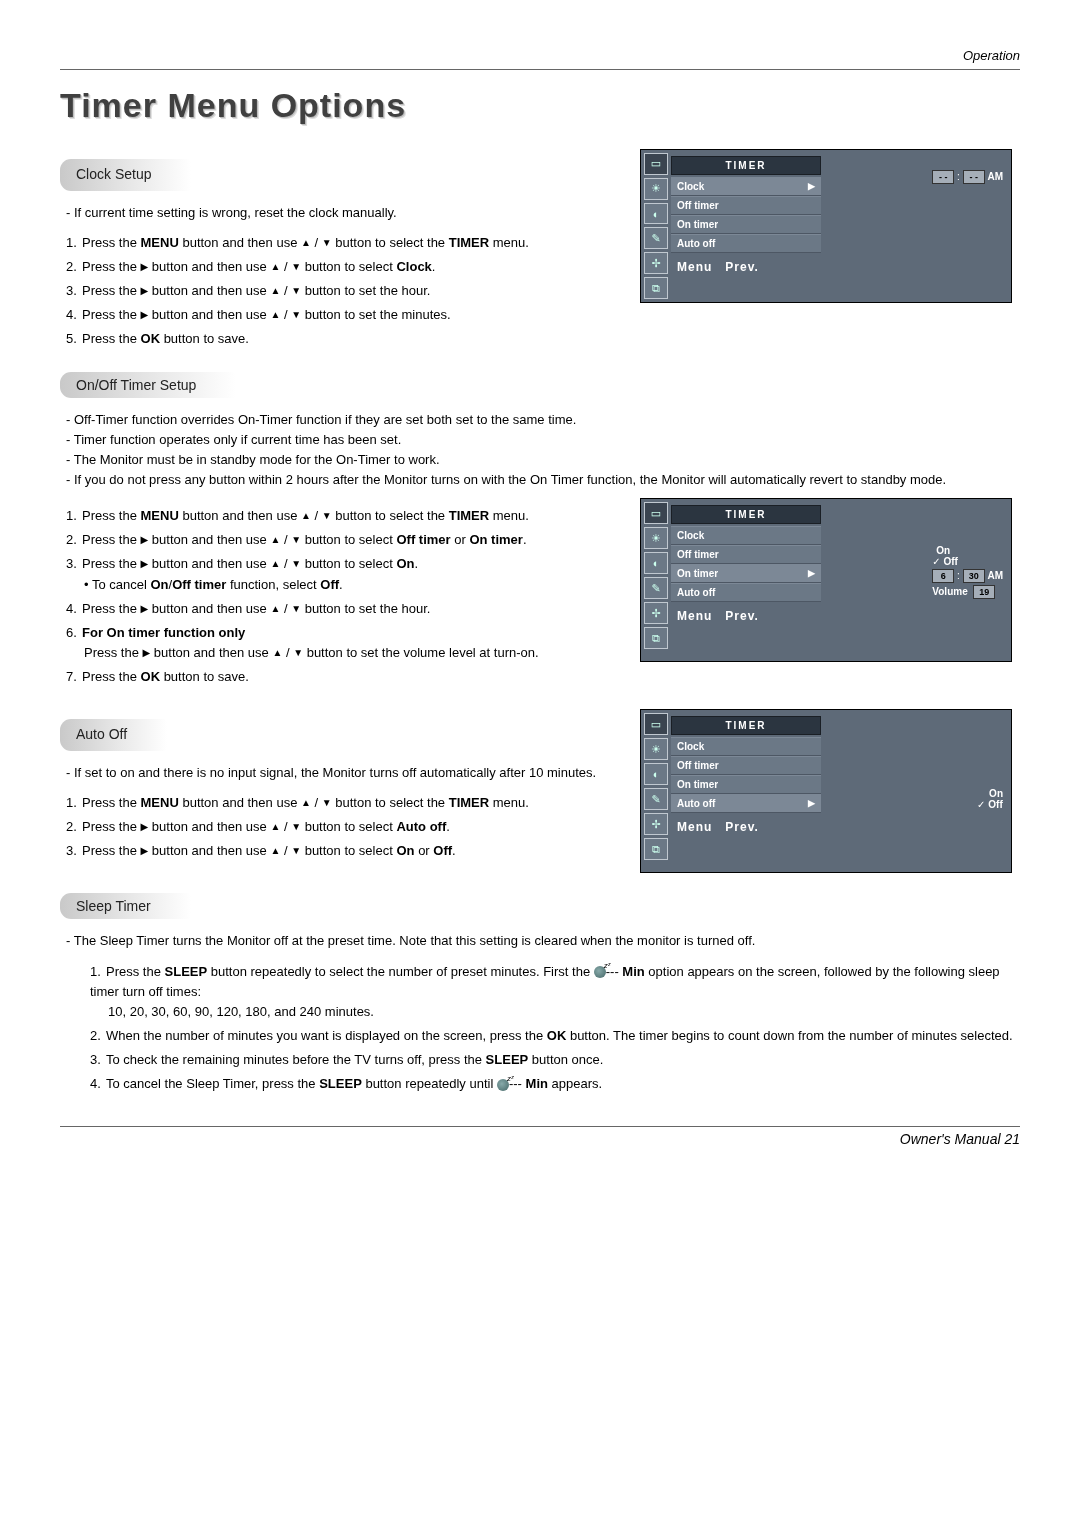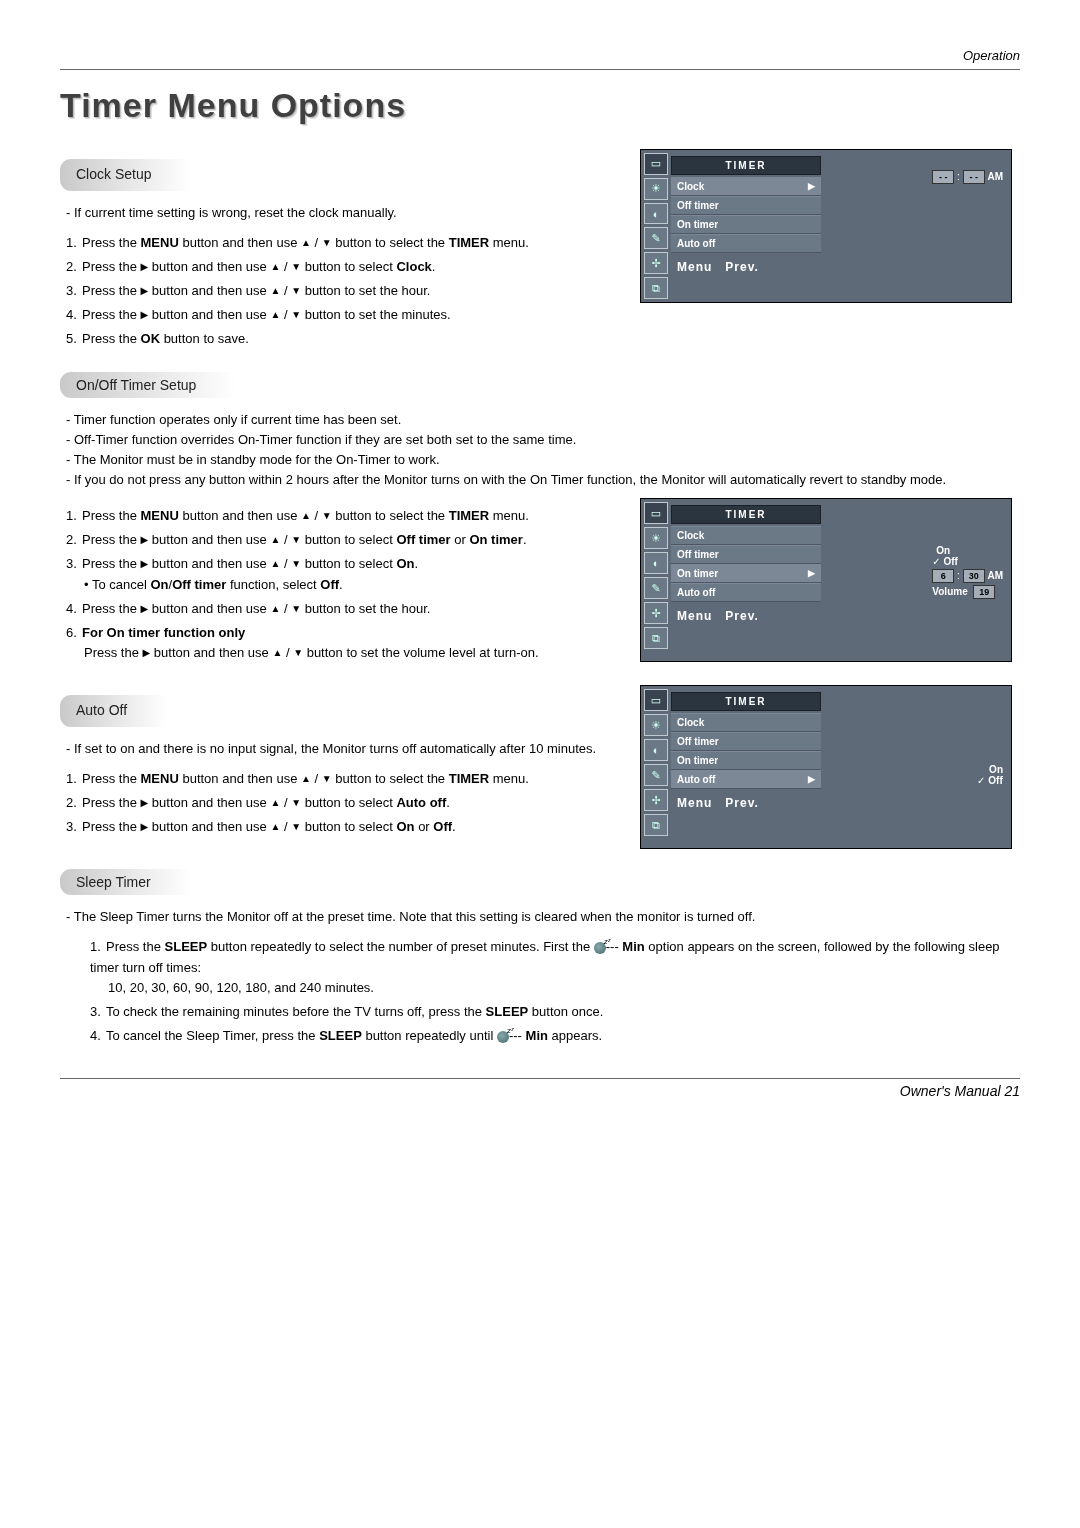--- a/index.html
+++ b/index.html
@@ -250,38 +250,39 @@
         </div>
         <div class="footer"><span>Menu</span>&nbsp;&nbsp;&nbsp;<span>Prev.</span></div>
       </div>
     </div>
   </div>
 
   
   <div class="pill">On/Off Timer Setup</div>
   <div class="body-text">
     <ul class="dash">
+      <li>Off-Timer function overrides On-Timer function if they are set both set to the same time.</li>
       <li>Timer function operates only if current time has been set.</li>
-      <li>Off-Timer function overrides On-Timer function if they are set both set to the same time.</li>
       <li>The Monitor must be in standby mode for the On-Timer to work.</li>
       <li>If you do not press any button within 2 hours after the Monitor turns on with the On Timer function, the Monitor will automatically revert to standby mode.</li>
     </ul>
   </div>
   <div class="row">
     <div class="left body-text">
       <ol class="num">
         <li><span class="n">1.</span><span>Press the </span><b>MENU</b><span> button and then use </span><span class="tri-up">▲</span><span> / </span><span class="tri-down">▼</span><span> button to select the </span><b>TIMER</b><span> menu.</span></li>
         <li><span class="n">2.</span><span>Press the </span><span class="tri-right">▶</span><span> button and then use </span><span class="tri-up">▲</span><span> / </span><span class="tri-down">▼</span><span> button to select </span><b>Off timer</b><span> or </span><b>On timer</b><span>.</span></li>
         <li><span class="n">3.</span><span>Press the </span><span class="tri-right">▶</span><span> button and then use </span><span class="tri-up">▲</span><span> / </span><span class="tri-down">▼</span><span> button to select </span><b>On</b><span>.</span>
           <div class="bullet-sub"><span>• To cancel </span><b>On</b><span>/</span><b>Off timer</b><span> function, select </span><b>Off</b><span>.</span></div>
         </li>
         <li><span class="n">4.</span><span>Press the </span><span class="tri-right">▶</span><span> button and then use </span><span class="tri-up">▲</span><span> / </span><span class="tri-down">▼</span><span> button to set the hour.</span></li>
         <li><span class="n">6.</span><b><span>For </span><span>On timer</span><span> function only</span></b>
           <div style="padding-left:18px;"><span>Press the </span><span class="tri-right">▶</span><span> button and then use </span><span class="tri-up">▲</span><span> / </span><span class="tri-down">▼</span><span> button to set the volume level at turn-on.</span></div>
         </li>
+        <li><span class="n">7.</span><span>Press the </span><b>OK</b><span> button to save.</span></li>
       </ol>
     </div>
     <div class="right">
       <div class="osd" style="height:160px;">
         <div class="side">
           <div class="tile sel">▭</div>
           <div class="tile">☀</div>
           <div class="tile">◐</div>
           <div class="tile">✎</div>
           <div class="tile">✢</div>
@@ -347,20 +348,21 @@
   
   <div class="pill" style="margin-top:20px;">Sleep Timer</div>
   <div class="body-text">
     <ul class="dash">
       <li>The Sleep Timer turns the Monitor off at the preset time. Note that this setting is cleared when the monitor is turned off.</li>
     </ul>
     <ol class="num" style="padding-left:30px;">
       <li><span class="n">1.</span><span>Press the </span><b>SLEEP</b><span> button repeatedly to select the number of preset minutes. First the </span><span class="sleep-icon"></span><span>--- </span><b>Min</b><span> option appears on the screen, followed by the following sleep timer turn off times:</span>
         <div style="padding-left:18px;">10, 20, 30, 60, 90, 120, 180, and 240 minutes.</div>
       </li>
+      <li><span class="n">2.</span><span>When the number of minutes you want is displayed on the screen, press the </span><b>OK</b><span> button. The timer begins to count down from the number of minutes selected.</span></li>
       <li><span class="n">3.</span><span>To check the remaining minutes before the TV turns off, press the </span><b>SLEEP</b><span> button once.</span></li>
       <li><span class="n">4.</span><span>To cancel the Sleep Timer, press the </span><b>SLEEP</b><span> button repeatedly until </span><span class="sleep-icon"></span><span>--- </span><b>Min</b><span> appears.</span></li>
     </ol>
   </div>
 
   <div class="bottom-rule"></div>
   <div class="footer-right">Owner's Manual  21</div>
 </div>
 
 </body></html>

